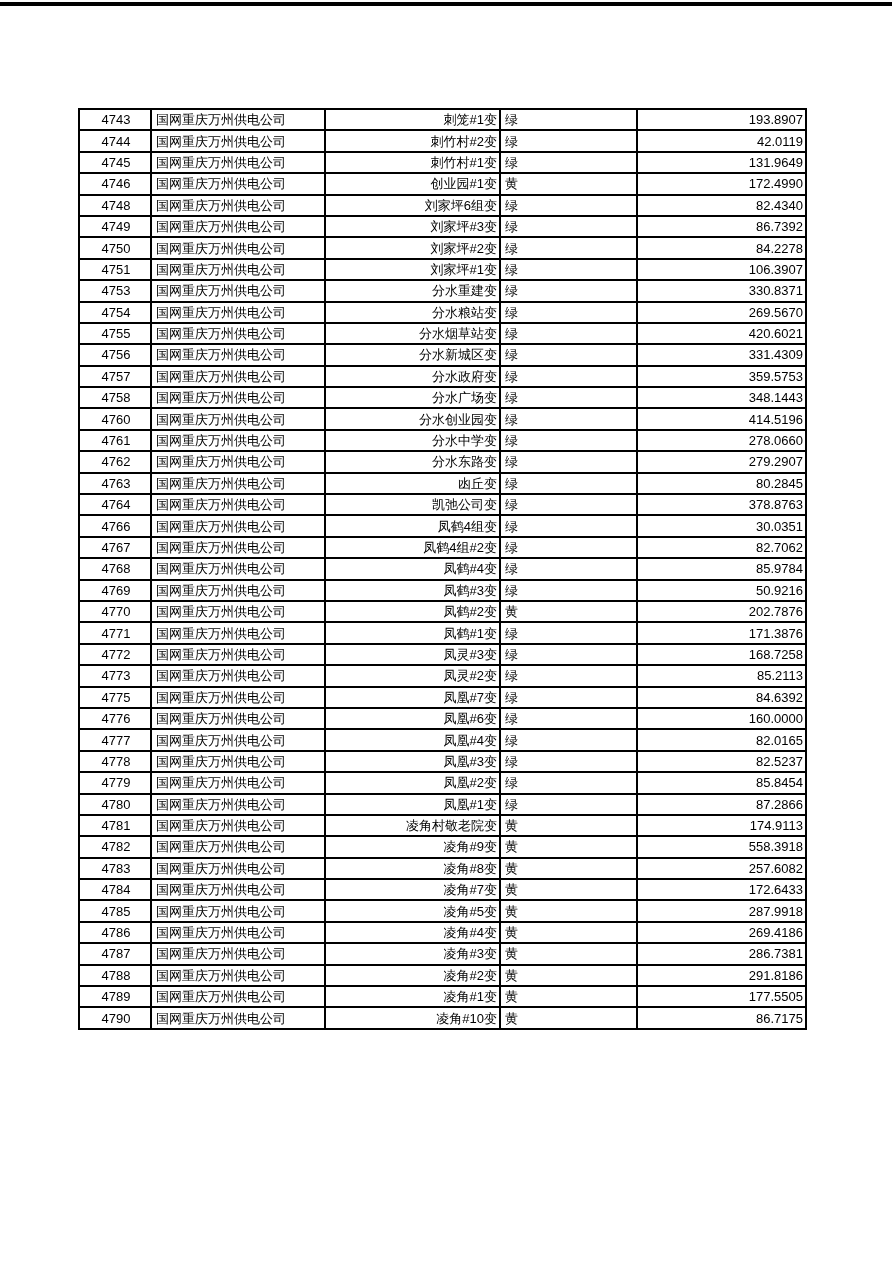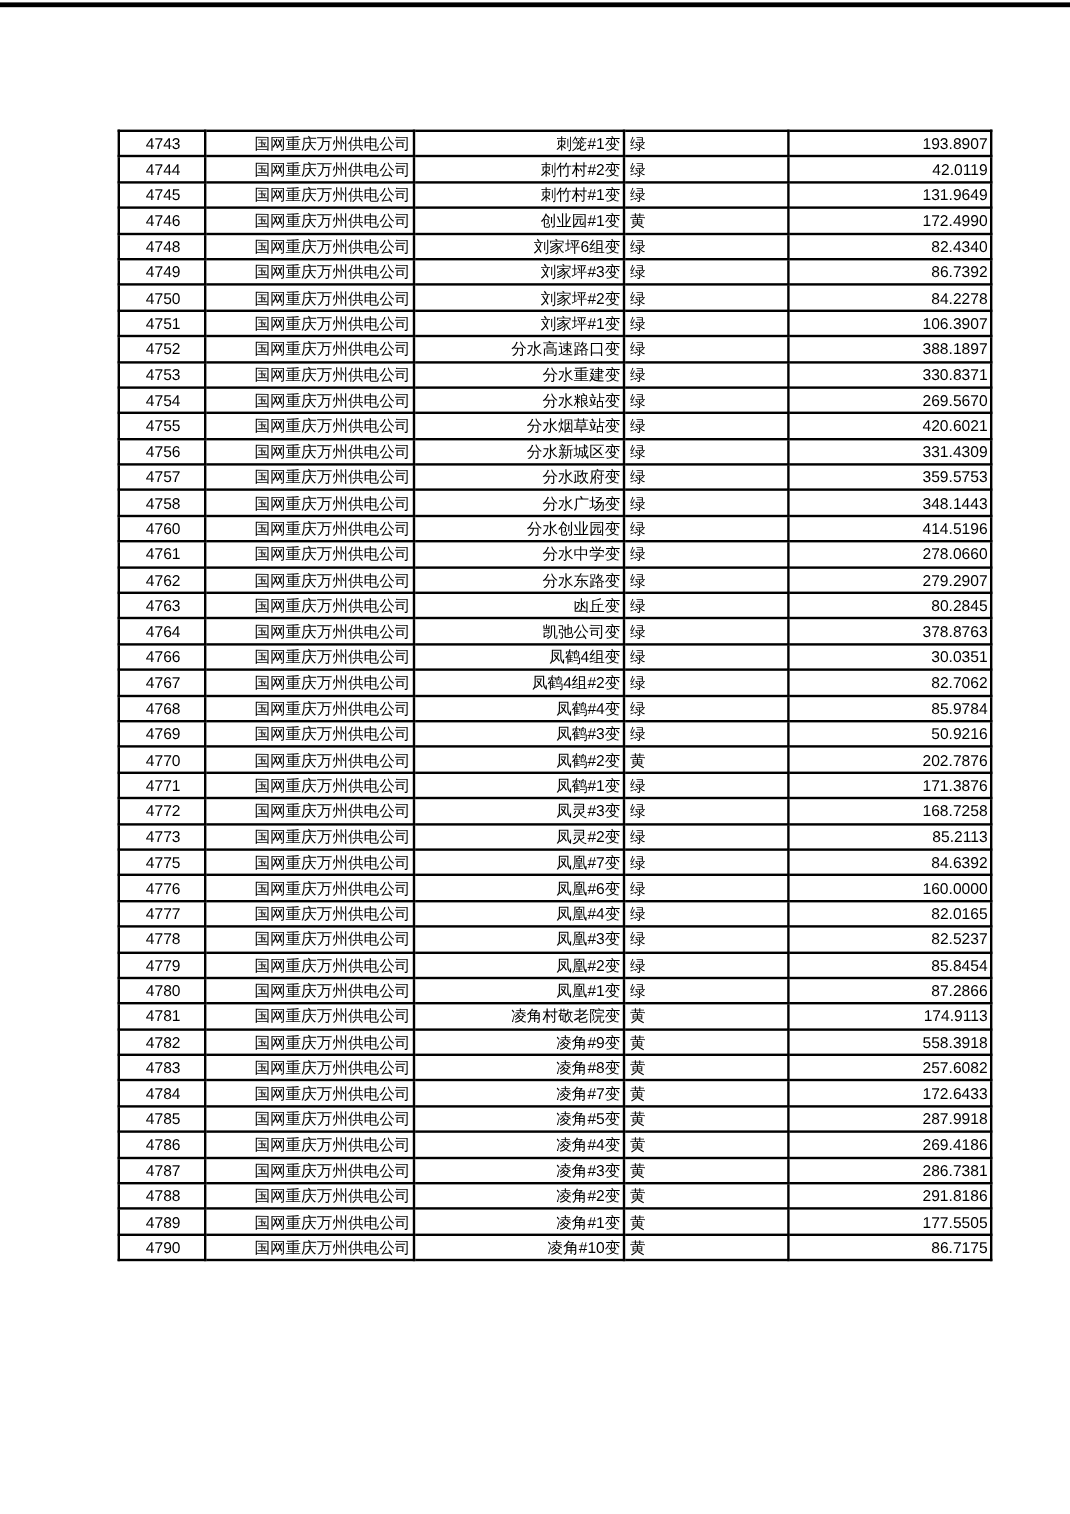--- a/index.html
+++ b/index.html
@@ -22,34 +22,33 @@
     height: 4px;
     background: #000000;
   }
   table.data-grid {
     position: absolute;
     left: 78px;
     top: 108px;
     width: 709px;
     border-collapse: collapse;
     table-layout: fixed;
-    margin-left: 20px;
   }
   table.data-grid td {
     border: 2px solid #000000;
     font-size: 13px;
     line-height: 19px;
     color: #000000;
     height: 19.4px;
     padding: 0 2px 0 4px;
     white-space: nowrap;
     overflow: hidden;
   }
   td.col-no     { width: 64px;  text-align: center; padding: 0; }
-  td.col-company{ width: 166px; text-align: right; }
+  td.col-company{ width: 166px; text-align: left; }
   td.col-station{ width: 167px; text-align: right; }
   td.col-status { width: 129px; text-align: left; }
   td.col-value  { width: 161px; text-align: right; padding: 0; }
 </style>
 </head>
 <body>
 
 <div class="top-rule"></div>
 
 <table class="data-grid">
@@ -104,27 +103,20 @@
         <td class="col-value">84.2278</td>
       </tr>
       <tr>
         <td class="col-no">4751</td>
         <td class="col-company">国网重庆万州供电公司</td>
         <td class="col-station">刘家坪#1变</td>
         <td class="col-status">绿</td>
         <td class="col-value">106.3907</td>
       </tr>
       <tr>
-        <td class="col-no">4752</td>
-        <td class="col-company">国网重庆万州供电公司</td>
-        <td class="col-station">分水高速路口变</td>
-        <td class="col-status">绿</td>
-        <td class="col-value">388.1897</td>
-      </tr>
-      <tr>
         <td class="col-no">4753</td>
         <td class="col-company">国网重庆万州供电公司</td>
         <td class="col-station">分水重建变</td>
         <td class="col-status">绿</td>
         <td class="col-value">330.8371</td>
       </tr>
       <tr>
         <td class="col-no">4754</td>
         <td class="col-company">国网重庆万州供电公司</td>
         <td class="col-station">分水粮站变</td>

